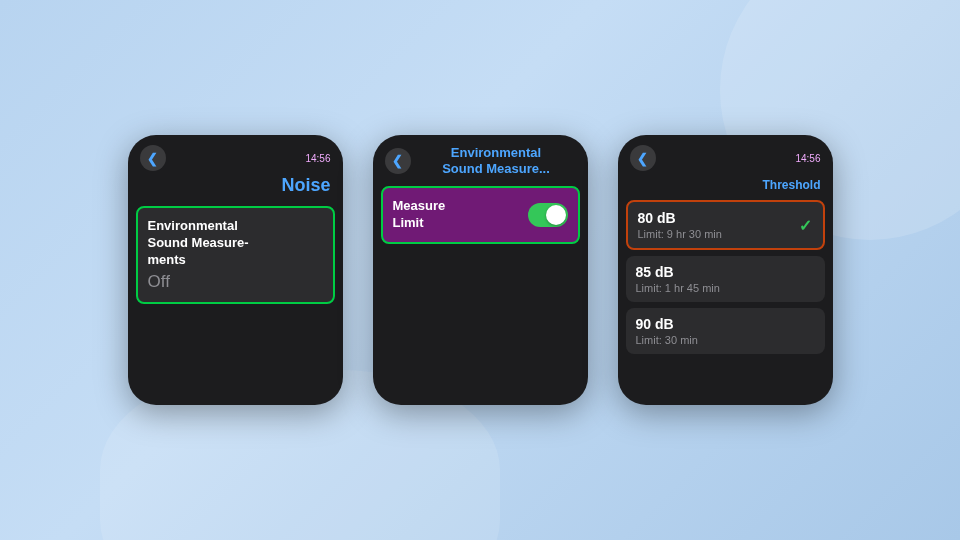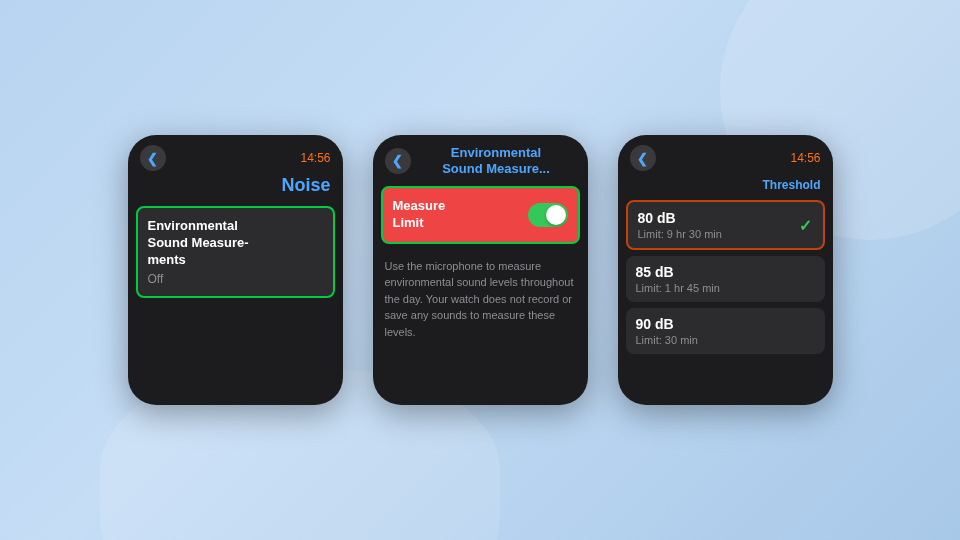--- a/index.html
+++ b/index.html
@@ -66,42 +66,42 @@
       font-size: 13px;
       font-weight: bold;
       cursor: pointer;
     }
     .screen-title {
       color: #4da6ff;
       font-size: 18px;
       font-weight: 600;
     }
     .screen-time {
-      color: #f97316;
-      font-size: 12px;
+      color: #f0abfc;
+      font-size: 10px;
       font-weight: 500;
     }
 
     .menu-item-highlighted {
       margin: 6px 8px;
       background: #2c2c2e;
       border-radius: 8px;
       padding: 10px 10px;
       border: 2px solid #00cc44;
     }
 
     .menu-item-title {
       color: #ffffff;
       font-size: 13px;
       font-weight: 600;
       line-height: 1.3;
     }
     .menu-item-subtitle {
       color: #8e8e93;
-      font-size: 12px;
+      font-size: 17px;
       margin-top: 3px;
     }
 
     
     .screen2-header {
       display: flex;
       align-items: center;
       padding: 10px 12px 4px;
       gap: 6px;
     }
@@ -109,21 +109,21 @@
       color: #4da6ff;
       font-size: 13px;
       font-weight: 600;
       line-height: 1.2;
       text-align: center;
       flex: 1;
     }
 
     .toggle-row {
       margin: 6px 8px;
-      background: #ef4444;
+      background: #701a75;
       border-radius: 8px;
       padding: 10px 10px;
       border: 2px solid #00cc44;
       display: flex;
       align-items: center;
       justify-content: space-between;
     }
     .toggle-label {
       color: #ffffff;
       font-size: 13px;
@@ -232,21 +232,20 @@
   <div class="toggle-row">
     <div class="toggle-label">
       <span>Measure</span><br>
       <span>Limit</span>
     </div>
     <div class="toggle-switch">
       <div class="toggle-knob"></div>
     </div>
   </div>
 
-  <div class="description-text">Use the microphone to measure environmental sound levels throughout the day. Your watch does not record or save any sounds to measure these levels.</div>
 </div>
 
 <div class="watch-screen">
   <div class="screen3-header">
     <div class="back-btn">
       <span>❮</span>
     </div>
     <span class="screen-time">14:56</span>
   </div>
   <div style="padding: 0 12px 4px; text-align: right;">

